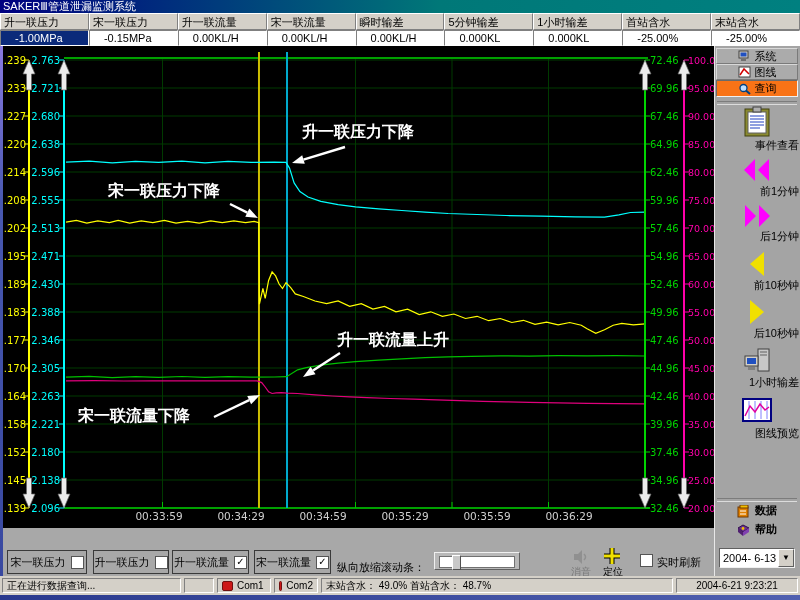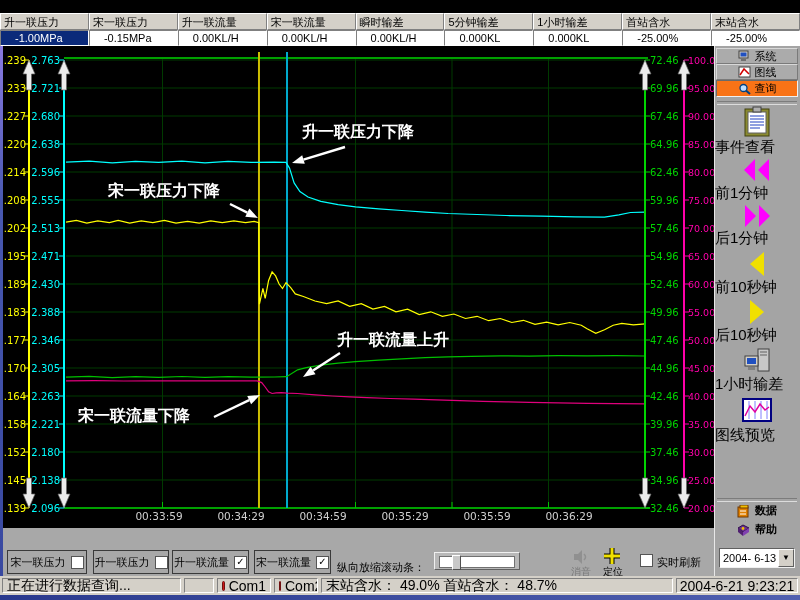--- a/index.html
+++ b/index.html
@@ -28,21 +28,21 @@
   #leftstrip{position:absolute;left:0;top:46px;width:3px;height:530px;
              background:linear-gradient(#8a7ae0,#4858b0 30%,#3848a0);z-index:5;}
   
   #sidebar{position:absolute;left:714px;top:46px;width:86px;height:530px;
            background:#a4a4a4;border-left:1px solid #e8e8e8;box-sizing:border-box;color:#000;}
   .navrow{position:absolute;left:1px;width:82px;height:16px;display:flex;align-items:center;
           justify-content:center;gap:4px;font-size:11px;background:#ababab;
           border:1px solid;border-color:#d8d8d8 #7a7a7a #7a7a7a #d8d8d8;box-sizing:border-box;}
   .navrow.active{background:#f97316;border-color:#6a6a6a #f0f0f0 #f0f0f0 #6a6a6a;}
   .toolico{position:absolute;left:0;width:84px;display:flex;justify-content:center;}
-  .toollbl{position:absolute;left:0;width:84px;text-align:left;font-size:15px;white-space:nowrap;}
+  .toollbl{position:absolute;left:0;width:84px;text-align:right;font-size:11px;white-space:nowrap;}
   .sep{position:absolute;left:2px;width:80px;height:2px;border-top:1px solid #7c7c7c;
        border-bottom:1px solid #dcdcdc;}
   .botrow{position:absolute;left:1px;width:82px;height:17px;display:flex;align-items:center;
           justify-content:center;gap:5px;font-size:11px;font-weight:bold;}
   
   .mini{width:13px;height:12px;display:inline-block;position:relative;}
   
   #bottompanel{position:absolute;left:0;top:528px;width:714px;height:48px;background:#a8a8a8;}
   .legbox{position:absolute;top:22px;height:24px;border:1px solid #3a3a3a;display:flex;
           align-items:center;justify-content:center;gap:5px;font-size:11px;color:#000;
@@ -63,33 +63,36 @@
   
   #datecombo{position:absolute;left:4px;top:502px;width:76px;height:20px;background:#fff;
              border:1px solid;border-color:#606060 #f0f0f0 #f0f0f0 #606060;box-sizing:border-box;}
   #dateval{position:absolute;left:3px;top:3px;font-size:11px;color:#000;white-space:nowrap;}
   #datebtn{position:absolute;right:0;top:0;width:16px;height:18px;background:#d4d0c8;
            border:1px solid;border-color:#fff #606060 #606060 #fff;box-sizing:border-box;
            font-size:8px;text-align:center;line-height:16px;color:#000;}
   
   #statusbar{position:absolute;left:0;top:576px;width:800px;height:19px;background:#d4d0c8;}
   .spanel{position:absolute;top:2px;height:15px;border:1px solid;
-          border-color:#808080 #fff #fff #808080;font-size:14px;color:#000;
+          border-color:#808080 #fff #fff #808080;font-size:10px;color:#000;
           display:flex;align-items:center;padding:0 4px;box-sizing:border-box;
           white-space:nowrap;overflow:hidden;}
   .comdot{width:9px;height:8px;background:#cc1818;border:1px solid #701010;
           border-radius:2px;margin-right:4px;}
   #bottomstrip{position:absolute;left:0;top:595px;width:800px;height:5px;
           background:linear-gradient(90deg,#2a3a8e,#5060b0);}
 </style>
 </head>
 <body>
 
 <div id="app">
 
+  <div id="titlebar">
+    <span>SAKERⅢ管道泄漏监测系统</span>
+  </div>
 
   <div id="hdr">
       <div class="hcell" style="grid-area: 1 / 1;">升一联压力</div>
       <div class="hcell" style="grid-area: 1 / 2;">宋一联压力</div>
       <div class="hcell" style="grid-area: 1 / 3;">升一联流量</div>
       <div class="hcell" style="grid-area: 1 / 4;">宋一联流量</div>
       <div class="hcell" style="grid-area: 1 / 5;">瞬时输差</div>
       <div class="hcell" style="grid-area: 1 / 6;">5分钟输差</div>
       <div class="hcell" style="grid-area: 1 / 7;">1小时输差</div>
       <div class="hcell" style="grid-area: 1 / 8;">首站含水</div>

